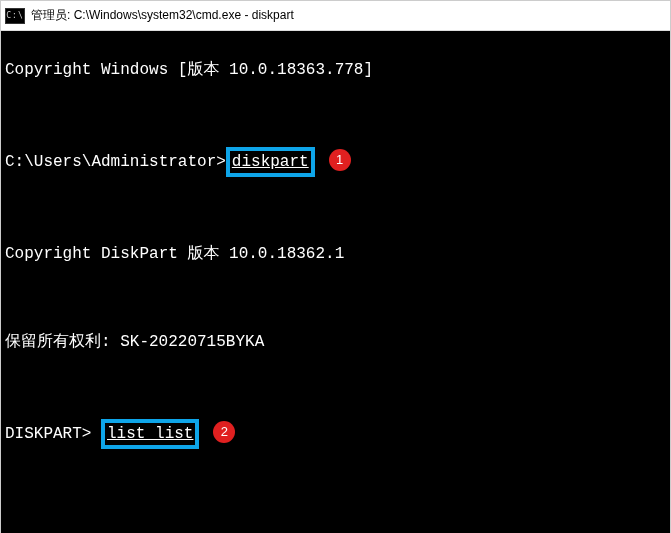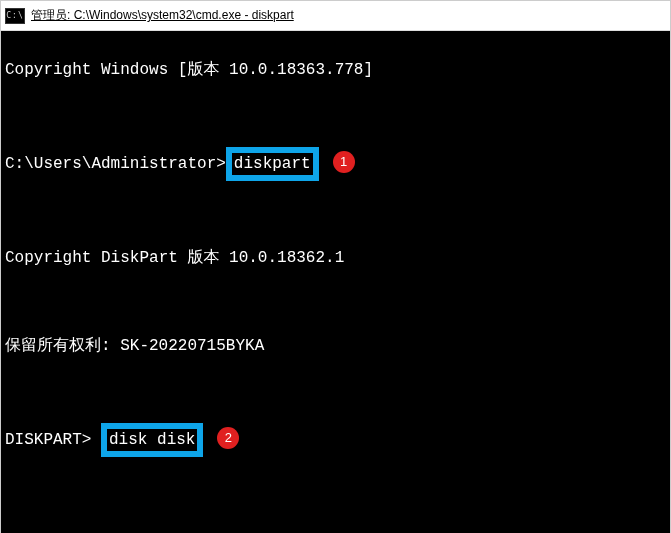--- a/index.html
+++ b/index.html
@@ -35,42 +35,42 @@
     justify-content: center;
     font-size: 8px;
     color: #ccc;
     font-family: monospace;
     letter-spacing: 1px;
   }
   .titlebar .title-text {
     font-size: 12px;
     color: #000;
     white-space: nowrap;
-    text-decoration: underline;
   }
   .terminal {
     font-family: "NSimSun", "SimSun", "Courier New", monospace;
     font-size: 16px;
     line-height: 22px;
     color: #fff;
     padding: 6px 4px 30px 4px;
     white-space: pre;
     position: relative;
     min-height: 500px;
     box-sizing: border-box;
   }
   .terminal-line {
     display: block;
     white-space: pre;
   }
   .hl {
-    border: 6px solid #0ea5e9;
+    border: 4px solid #0ea5e9;
     padding: 0 2px;
     display: inline-block;
     box-sizing: border-box;
+    text-decoration: underline;
   }
   .callout {
     display: inline-block;
     width: 22px;
     height: 22px;
     border-radius: 50%;
     background: #e02020;
     color: #fff;
     font-size: 13px;
     font-family: Arial, sans-serif;
@@ -94,21 +94,21 @@
 
   <div class="terminal">
 <span class="terminal-line">Copyright Windows [版本 10.0.18363.778]</span>
 <span class="terminal-line"> </span>
 <span class="terminal-line"><span>C:\Users\Administrator&gt;</span><span class="hl">diskpart</span><span class="callout">1</span></span>
 <span class="terminal-line"> </span>
 <span class="terminal-line">Copyright DiskPart 版本 10.0.18362.1</span>
 <span class="terminal-line"> </span>
 <span class="terminal-line">保留所有权利: SK-20220715BYKA</span>
 <span class="terminal-line"> </span>
-<span class="terminal-line"><span>DISKPART&gt; </span><span class="hl">disk disk</span><span class="callout">2</span></span>
+<span class="terminal-line"><span>DISKPART&gt; </span><span class="hl">list list</span><span class="callout">2</span></span>
 
 
 
 
 
 
 
 
 
 

